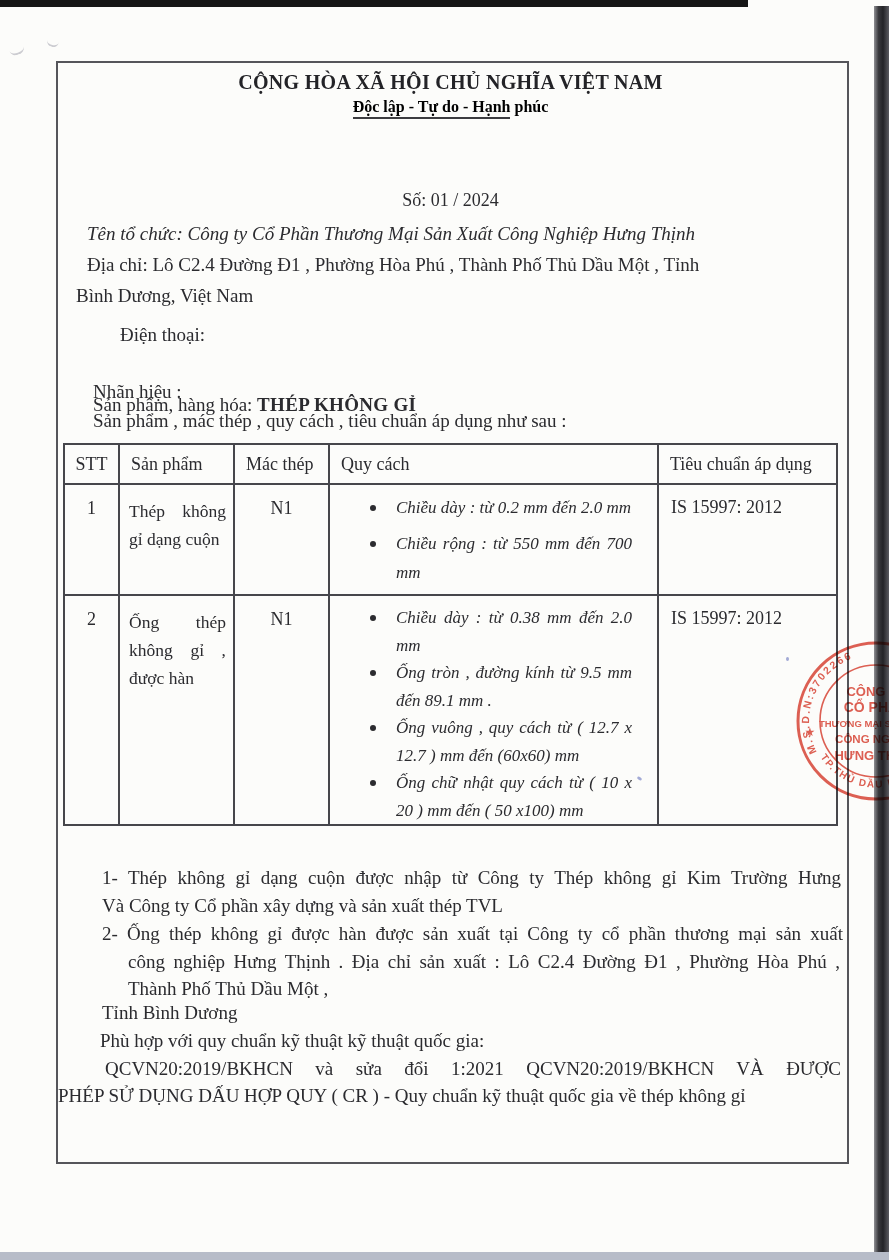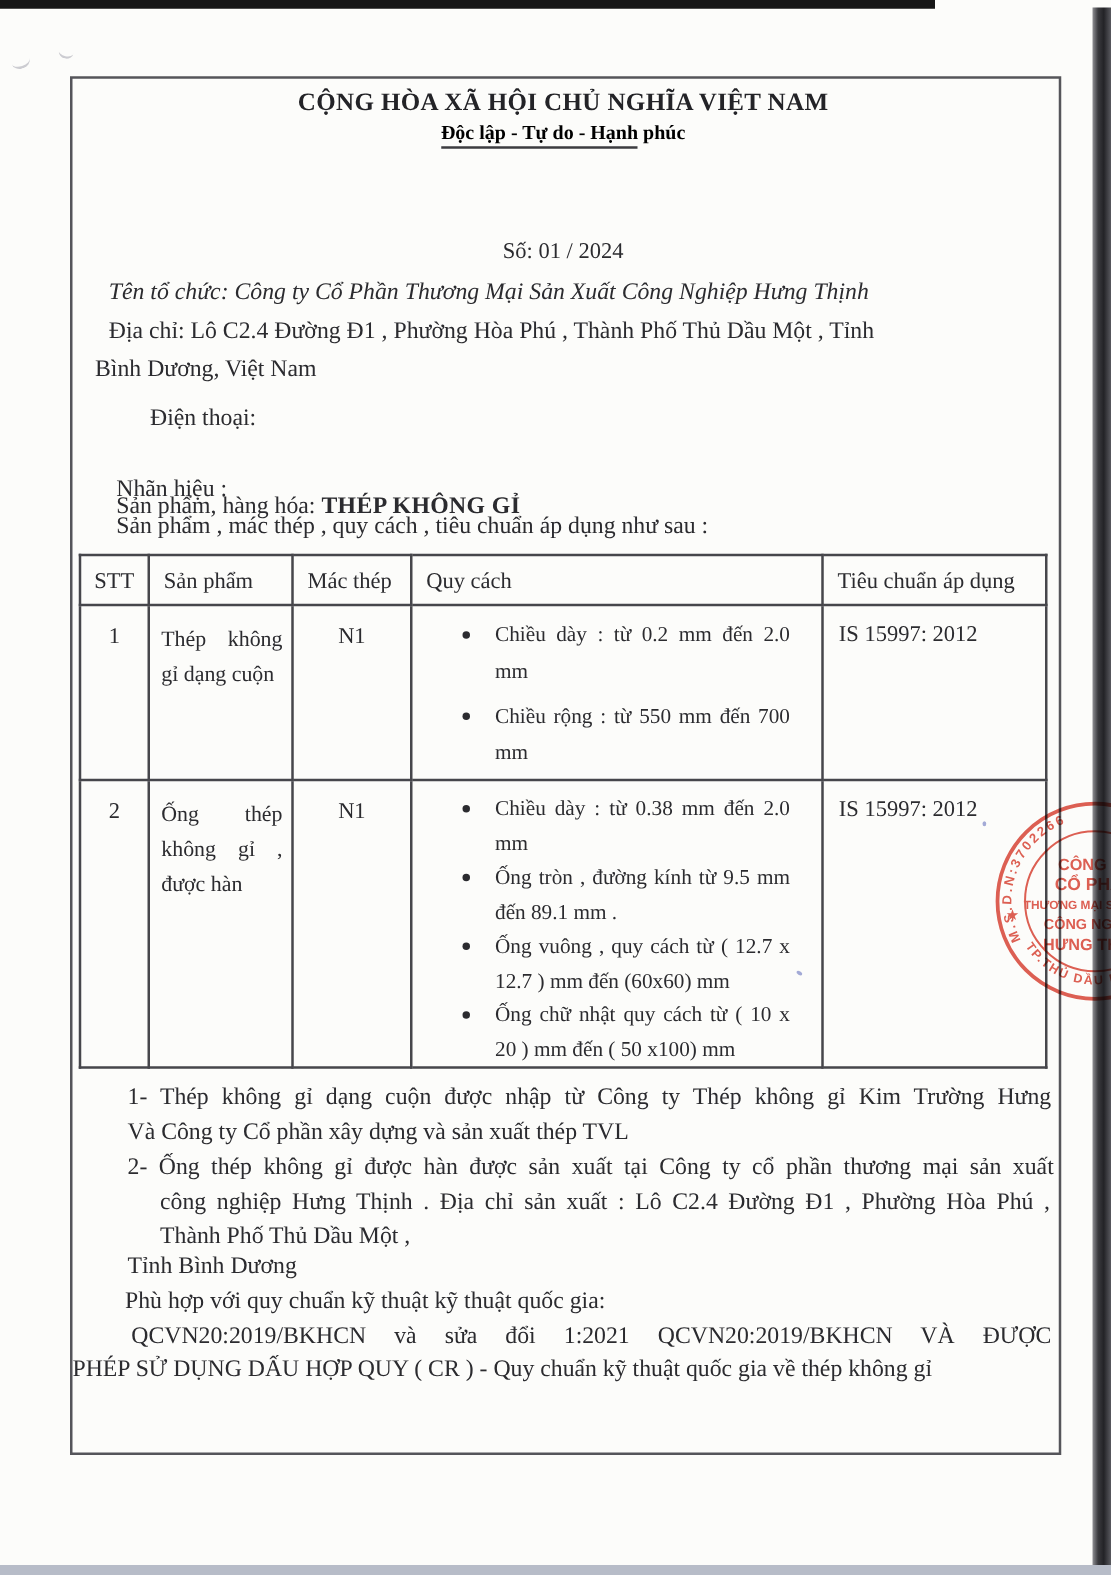--- a/index.html
+++ b/index.html
@@ -48,21 +48,21 @@
     border:2px solid #46464b;font-weight:normal;font-size:18px;
     vertical-align:top;padding:0;color:#2b2b2f;}
   .products-table thead th{height:38px;vertical-align:middle;text-align:left;padding-left:11px;}
   .products-table thead th.c{text-align:center;padding-left:0;}
   td.c-stt{text-align:center;padding-top:13px;font-size:18px;}
   td.c-sp{padding:12px 7px 0 9px;text-align:justify;font-size:17.5px;line-height:28px;}
   td.c-mac{text-align:center;padding-top:13px;}
   td.c-qc{padding:8px 12px 0 14px;}
   td.c-tc{padding:12px 0 0 12px;}
   tr.r1{height:104px;} tr.r2{height:228px;}
-  ul.quy-list{margin:0;padding:0;list-style:none;}
+  ul.quy-list{margin:0;padding:0;list-style:none;font-style:italic;}
   ul.quy-list li{position:relative;padding-left:52px;margin:0;
     text-align:justify;font-size:17px;line-height:29px;width:288px;box-sizing:border-box;}
   ul.quy-list li::before{content:"";position:absolute;left:26px;top:12px;
     width:6px;height:6px;border-radius:50%;background:#2b2b2f;}
   ul.quy-list.tight li{line-height:27.5px;}
   ul.quy-list.tight li::before{top:11px;}
   ul.r1-list li{margin-bottom:7px;}
   
   .note{font-size:19px;line-height:28px;}
   .just{text-align:justify;text-align-last:justify;}

